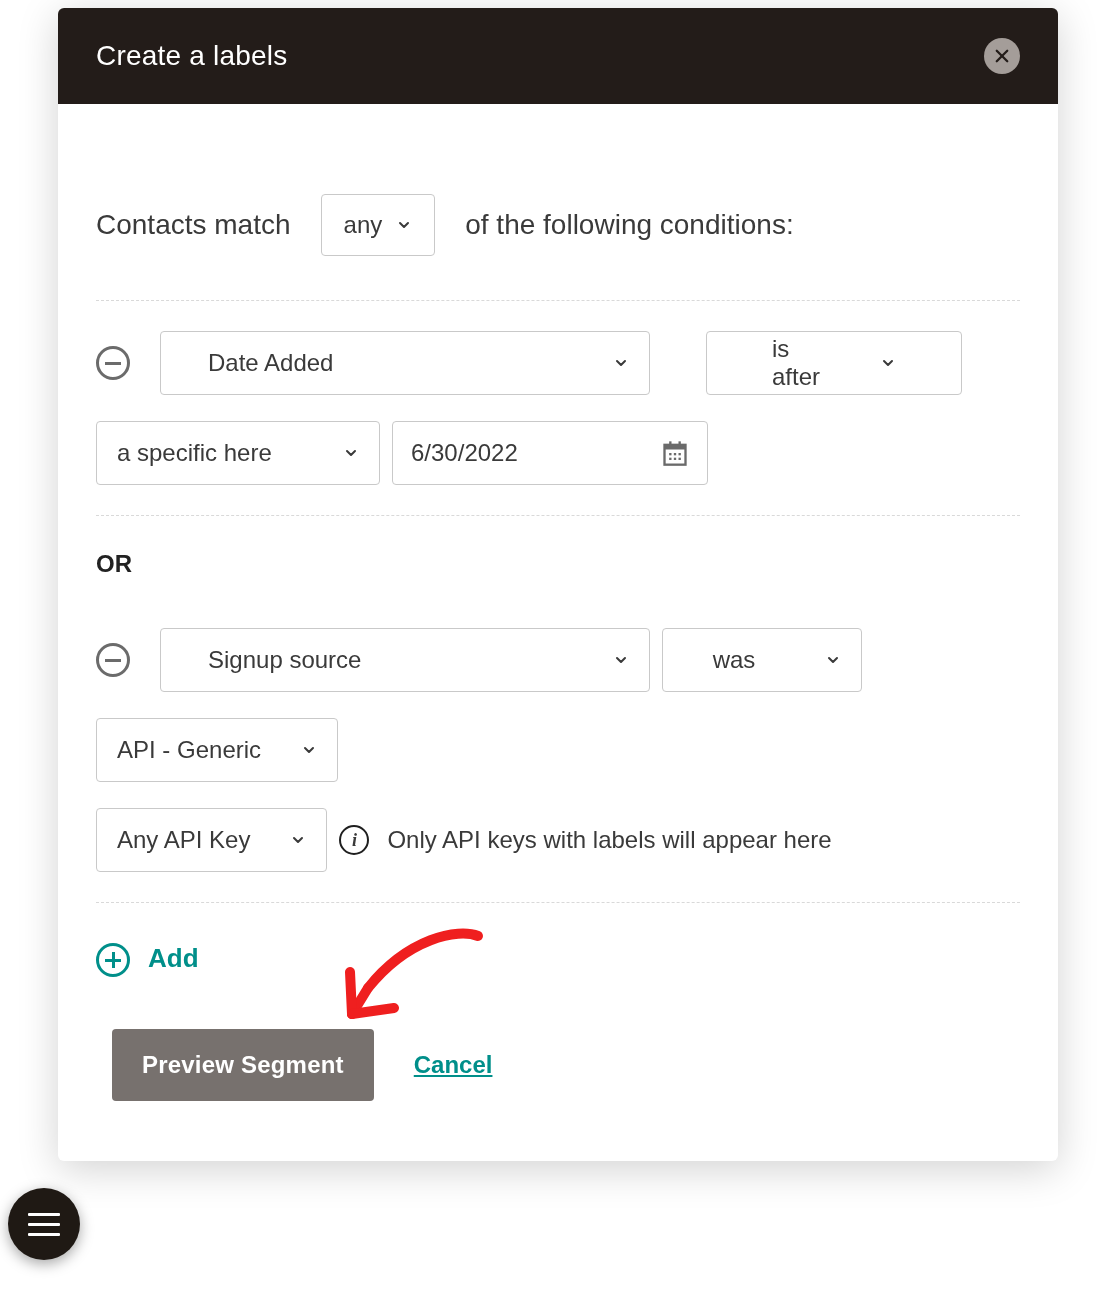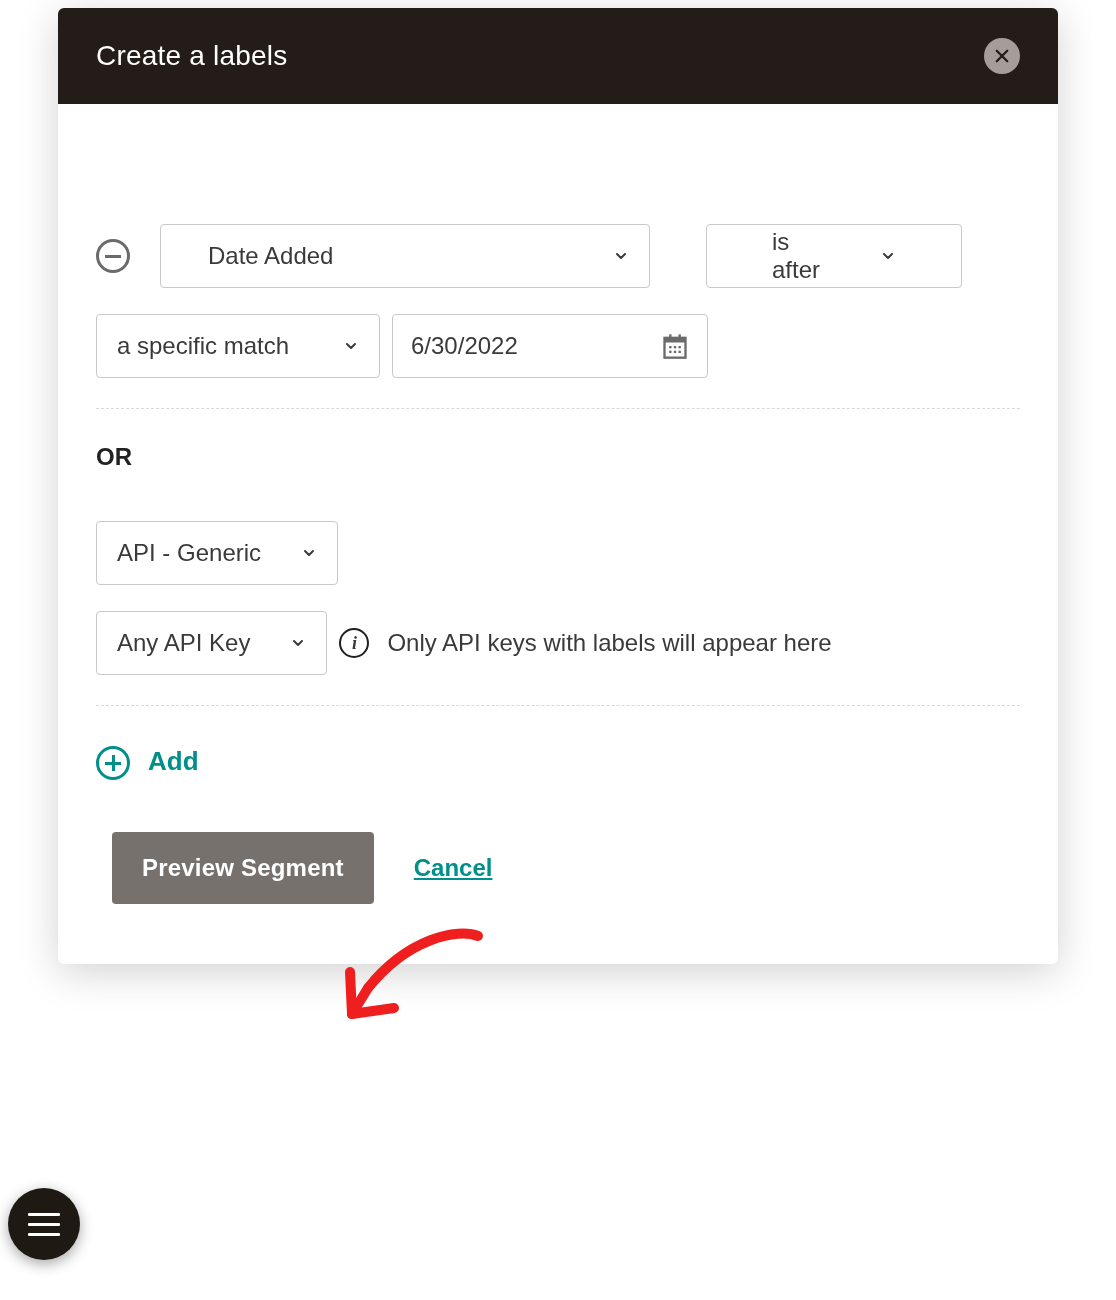--- a/index.html
+++ b/index.html
@@ -271,20 +271,30 @@
       <div class="close-btn">
         <svg viewBox="0 0 24 24" fill="none" stroke="currentColor" stroke-width="3" stroke-linecap="round">
           <line x1="5" y1="5" x2="19" y2="19"></line>
             <line x1="19" y1="5" x2="5" y2="19"></line>
         </svg>
       </div>
     </div>
 
     <div class="modal-body">
 
+      <div class="match-row">
+        <span>Contacts match</span>
+        <span class="select small-match">
+          <span>any</span>
+          <svg class="chev" viewBox="0 0 24 24" fill="none" stroke="currentColor" stroke-width="3" stroke-linecap="round" stroke-linejoin="round">
+              <polyline points="6 9 12 15 18 9"></polyline>
+            </svg>
+        </span>
+        <span>of the following conditions:</span>
+      </div>
 
       
       <div class="cond-block">
         <div class="cond-row">
           <span class="remove-btn">
             <span class="minus"></span>
           </span>
           <span class="field-select field-wide">
             <span class="label">Date Added</span>
             <svg class="chev" viewBox="0 0 24 24" fill="none" stroke="currentColor" stroke-width="3" stroke-linecap="round" stroke-linejoin="round">
@@ -293,21 +303,21 @@
           </span>
           <span class="field-select field-med">
             <span class="label">is after</span>
             <svg class="chev" viewBox="0 0 24 24" fill="none" stroke="currentColor" stroke-width="3" stroke-linecap="round" stroke-linejoin="round">
                 <polyline points="6 9 12 15 18 9"></polyline>
               </svg>
           </span>
         </div>
         <div class="cond-row">
           <span class="field-select field-sm">
-            <span class="label">a specific match</span>
+            <span class="label">a specific here</span>
             <svg class="chev" viewBox="0 0 24 24" fill="none" stroke="currentColor" stroke-width="3" stroke-linecap="round" stroke-linejoin="round">
                 <polyline points="6 9 12 15 18 9"></polyline>
               </svg>
           </span>
           <span class="date-input">
             <span>6/30/2022</span>
             <svg class="cal-icon" viewBox="0 0 24 24" fill="currentColor">
               <rect x="3" y="5" width="18" height="17" stroke="currentColor" stroke-width="2" fill="none"></rect>
               <rect x="3" y="5" width="18" height="4" fill="currentColor"></rect>
               <rect x="7" y="2" width="2" height="5" fill="currentColor"></rect>
@@ -322,20 +332,37 @@
           </span>
         </div>
       </div>
 
       
       <div class="or-label">OR</div>
 
       
       <div class="cond-block">
         <div class="cond-row">
+          <span class="remove-btn">
+            <span class="minus"></span>
+          </span>
+          <span class="field-select field-wide">
+            <span class="label">Signup source</span>
+            <svg class="chev" viewBox="0 0 24 24" fill="none" stroke="currentColor" stroke-width="3" stroke-linecap="round" stroke-linejoin="round">
+                <polyline points="6 9 12 15 18 9"></polyline>
+              </svg>
+          </span>
+          <span class="field-select field-fit2">
+            <span class="label" style="text-align:center;flex:1">was</span>
+            <svg class="chev" viewBox="0 0 24 24" fill="none" stroke="currentColor" stroke-width="3" stroke-linecap="round" stroke-linejoin="round">
+                <polyline points="6 9 12 15 18 9"></polyline>
+              </svg>
+          </span>
+        </div>
+        <div class="cond-row">
           <span class="field-select field-fit">
             <span class="label">API - Generic</span>
             <svg class="chev" viewBox="0 0 24 24" fill="none" stroke="currentColor" stroke-width="3" stroke-linecap="round" stroke-linejoin="round">
                 <polyline points="6 9 12 15 18 9"></polyline>
               </svg>
           </span>
         </div>
         <div class="cond-row">
           <span class="field-select field-fit">
             <span class="label">Any API Key</span>

